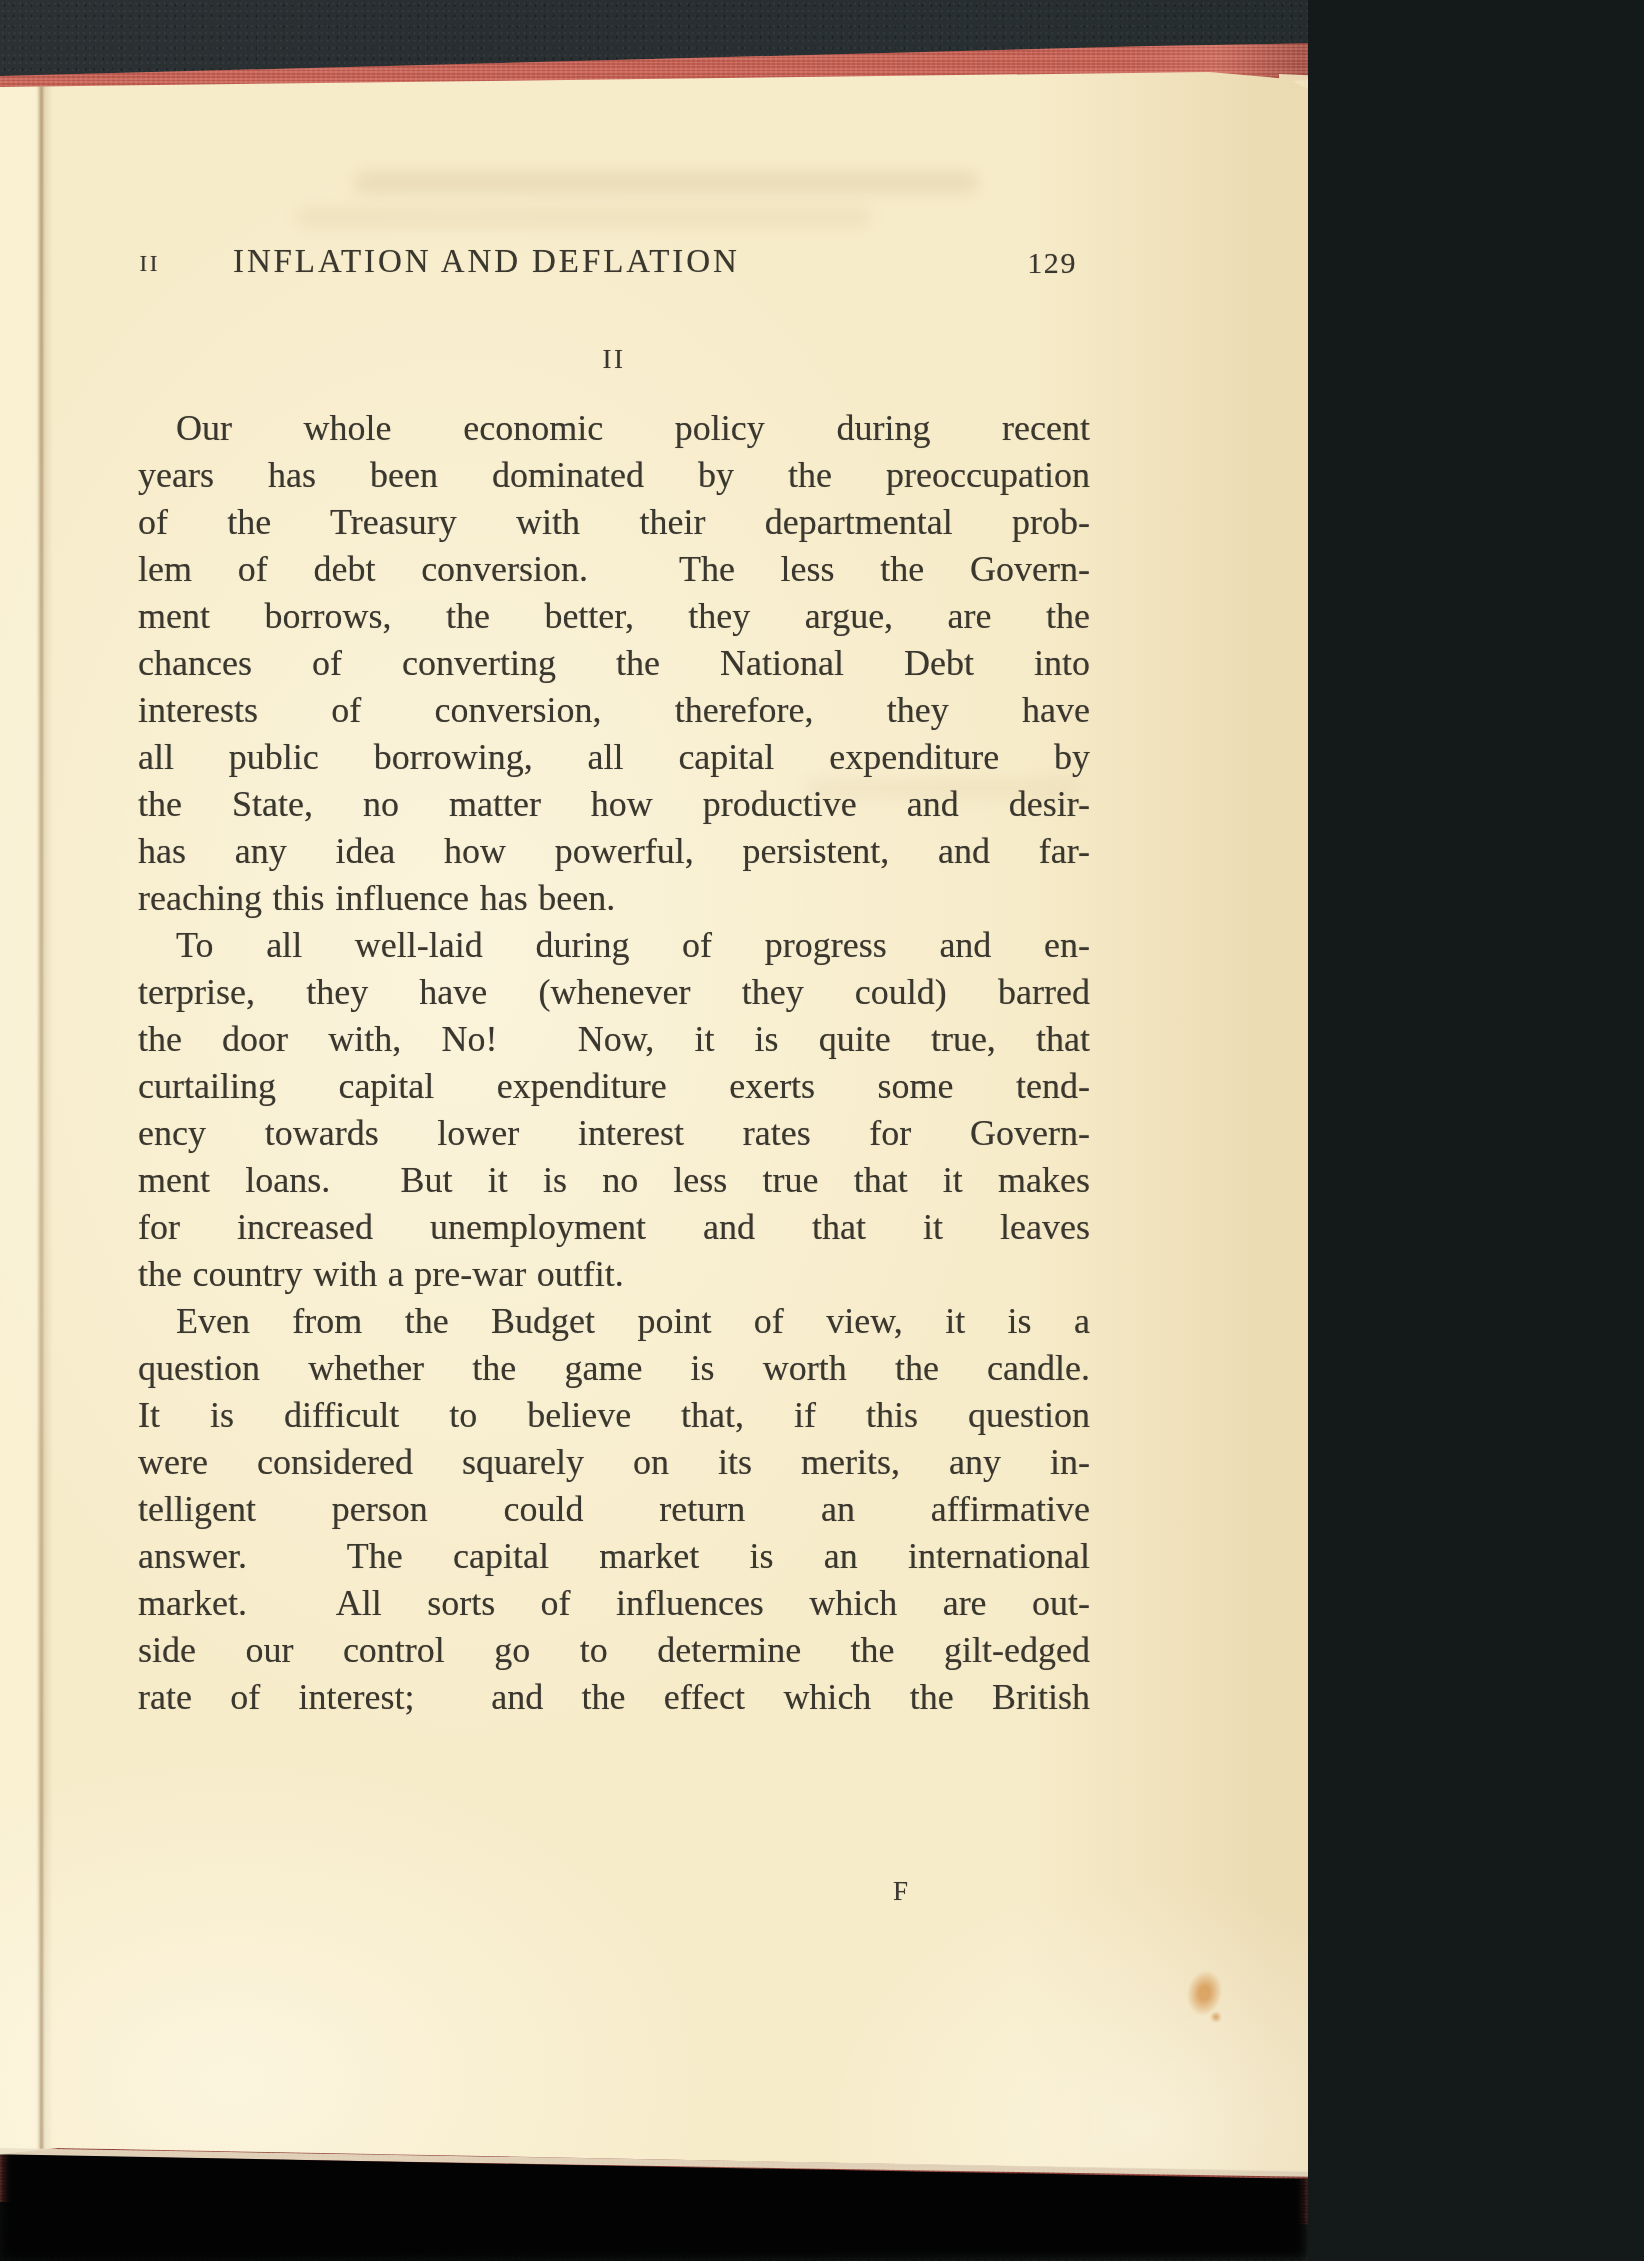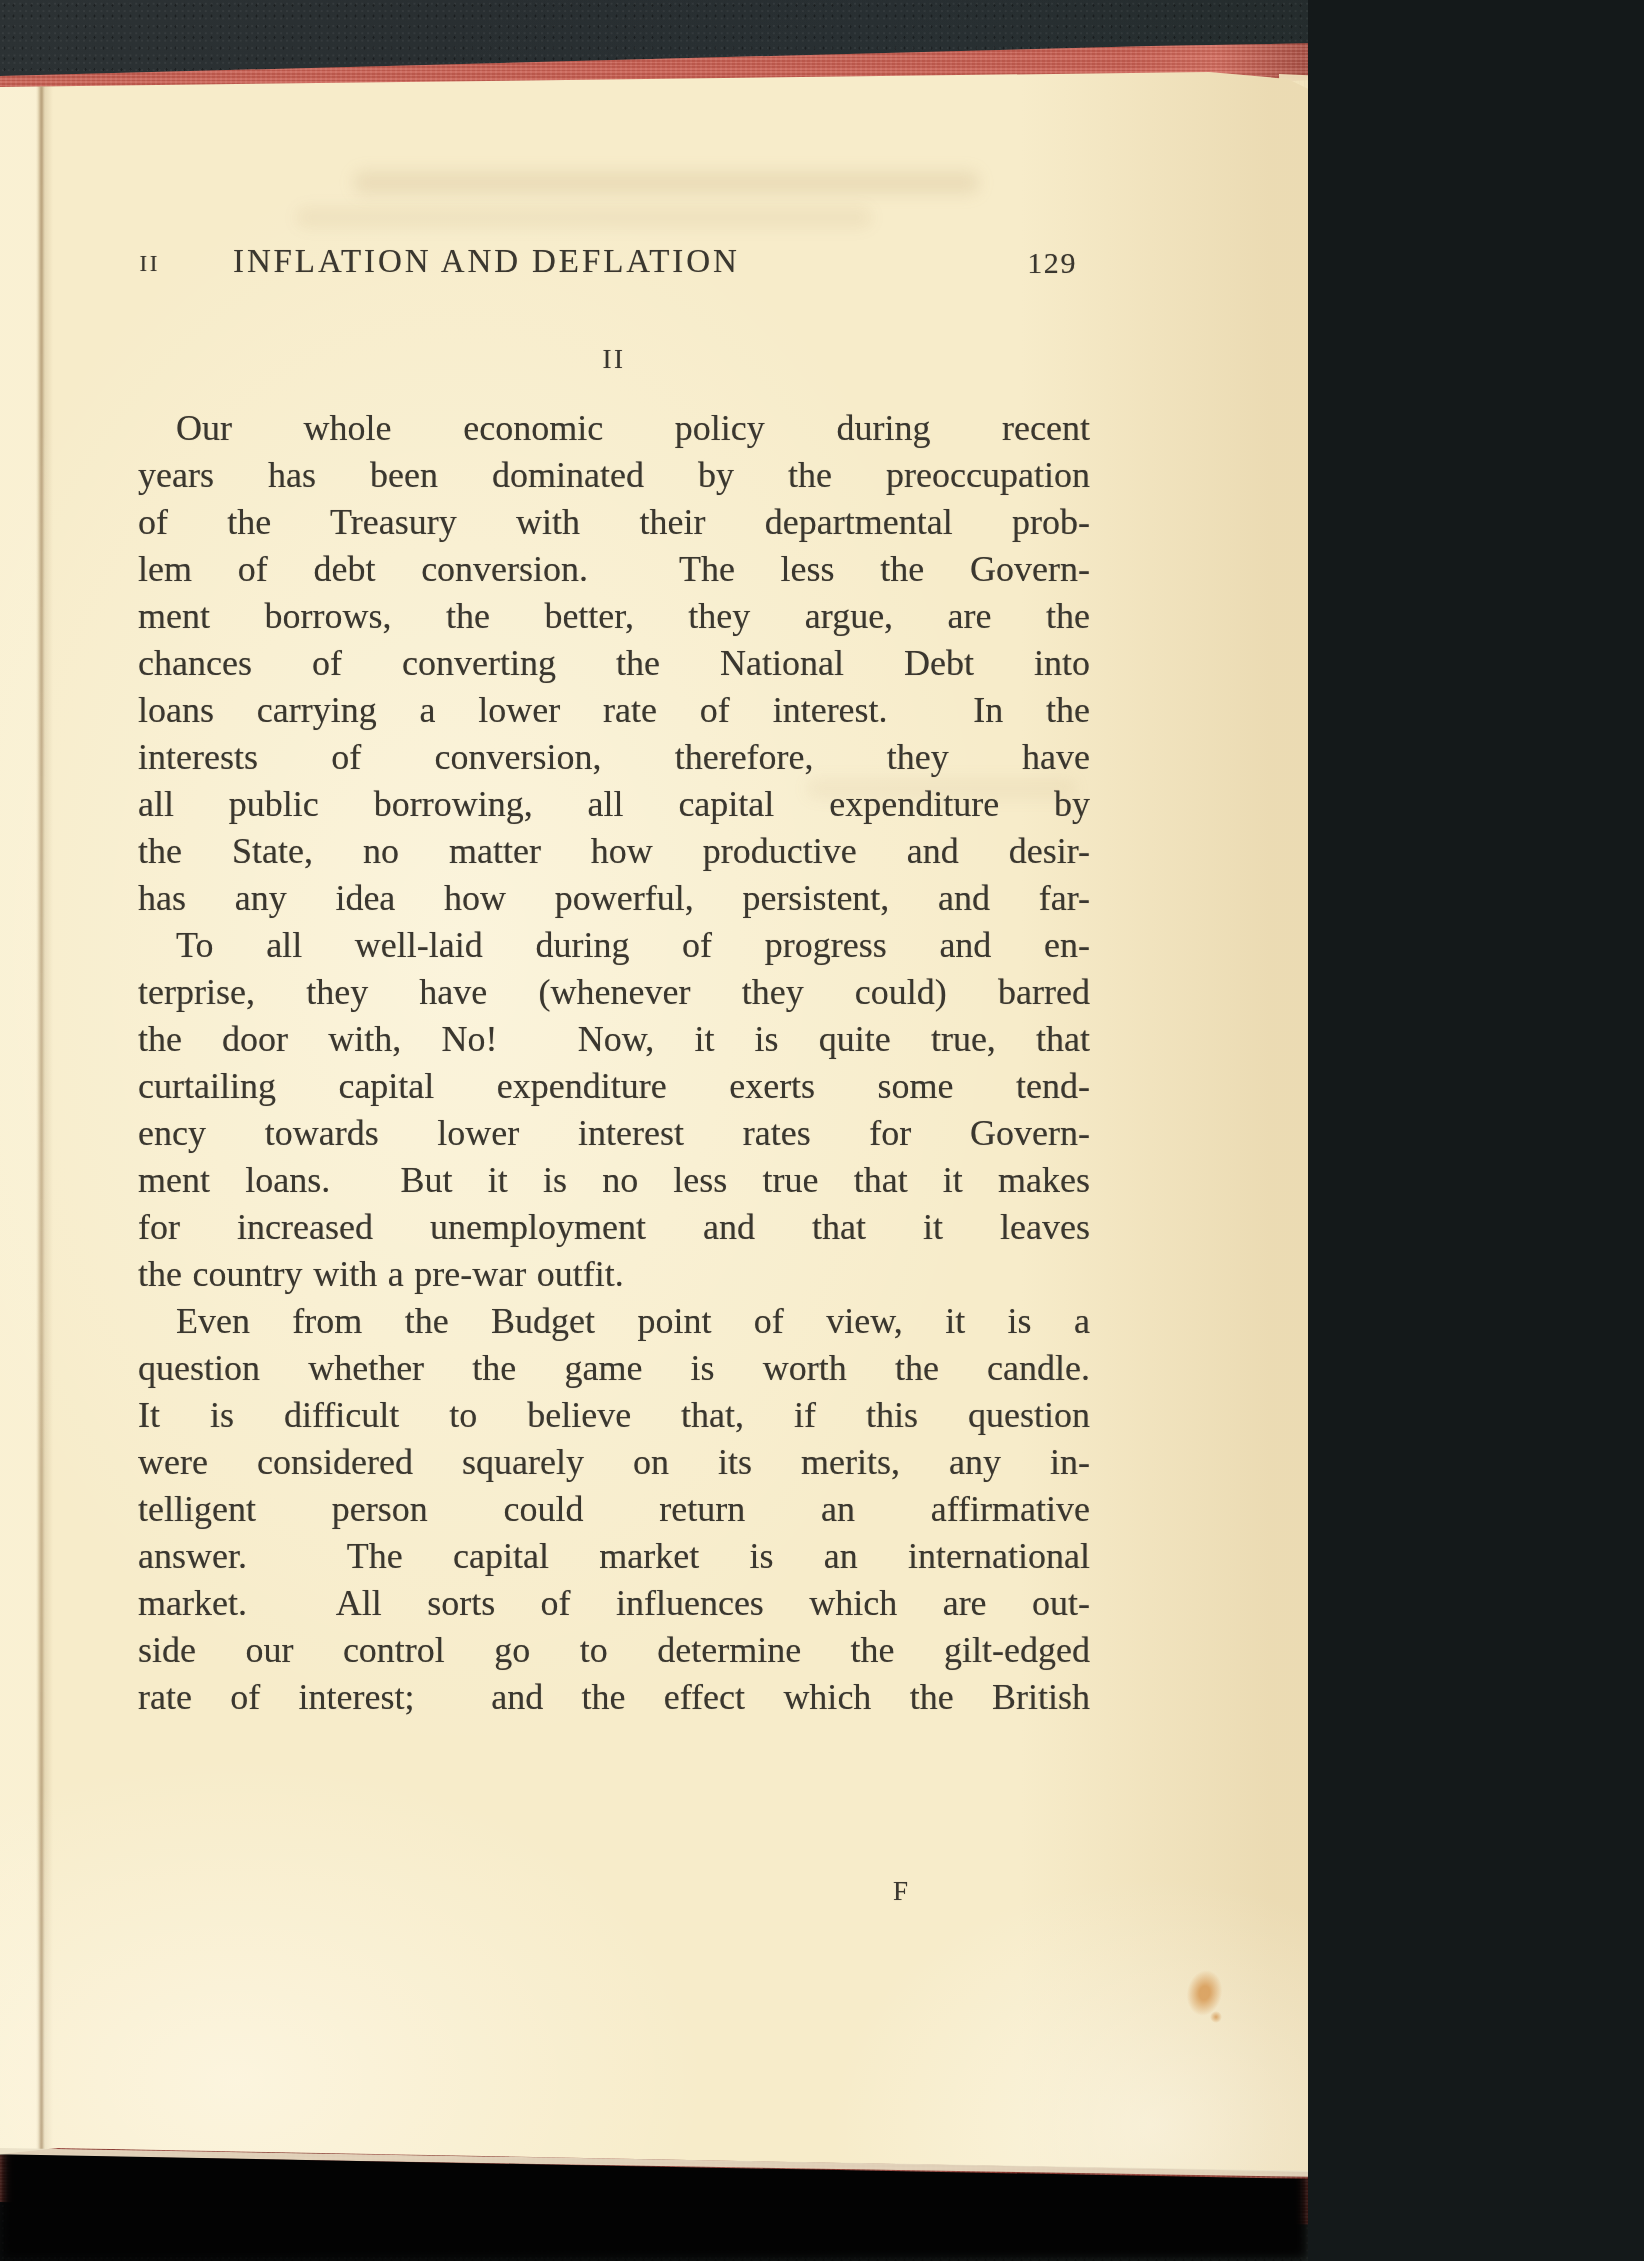--- a/index.html
+++ b/index.html
@@ -125,25 +125,25 @@
     <div class="section-heading">II</div>
 
     <div class="body-lines">
         <div class="para">
           <div class="line indent">Our whole economic policy during recent</div>
           <div class="line">years has been dominated by the preoccupation</div>
           <div class="line">of the Treasury with their departmental prob-</div>
           <div class="line">lem of debt conversion.  The less the Govern-</div>
           <div class="line">ment borrows, the better, they argue, are the</div>
           <div class="line">chances of converting the National Debt into</div>
-          <div class="line">loans carrying a lower rate of interest.  In the</div>
           <div class="line">interests of conversion, therefore, they have</div>
           <div class="line">all public borrowing, all capital expenditure by</div>
           <div class="line">the State, no matter how productive and desir-</div>
           <div class="line">has any idea how powerful, persistent, and far-</div>
+          <div class="line last">reaching this influence has been.</div>
         </div>
         <div class="para">
           <div class="line indent">To all well-laid during of progress and en-</div>
           <div class="line">terprise, they have (whenever they could) barred</div>
           <div class="line">the door with, No!  Now, it is quite true, that</div>
           <div class="line">curtailing capital expenditure exerts some tend-</div>
           <div class="line">ency towards lower interest rates for Govern-</div>
           <div class="line">ment loans.  But it is no less true that it makes</div>
           <div class="line">for increased unemployment and that it leaves</div>
           <div class="line last">the country with a pre-war outfit.</div>

